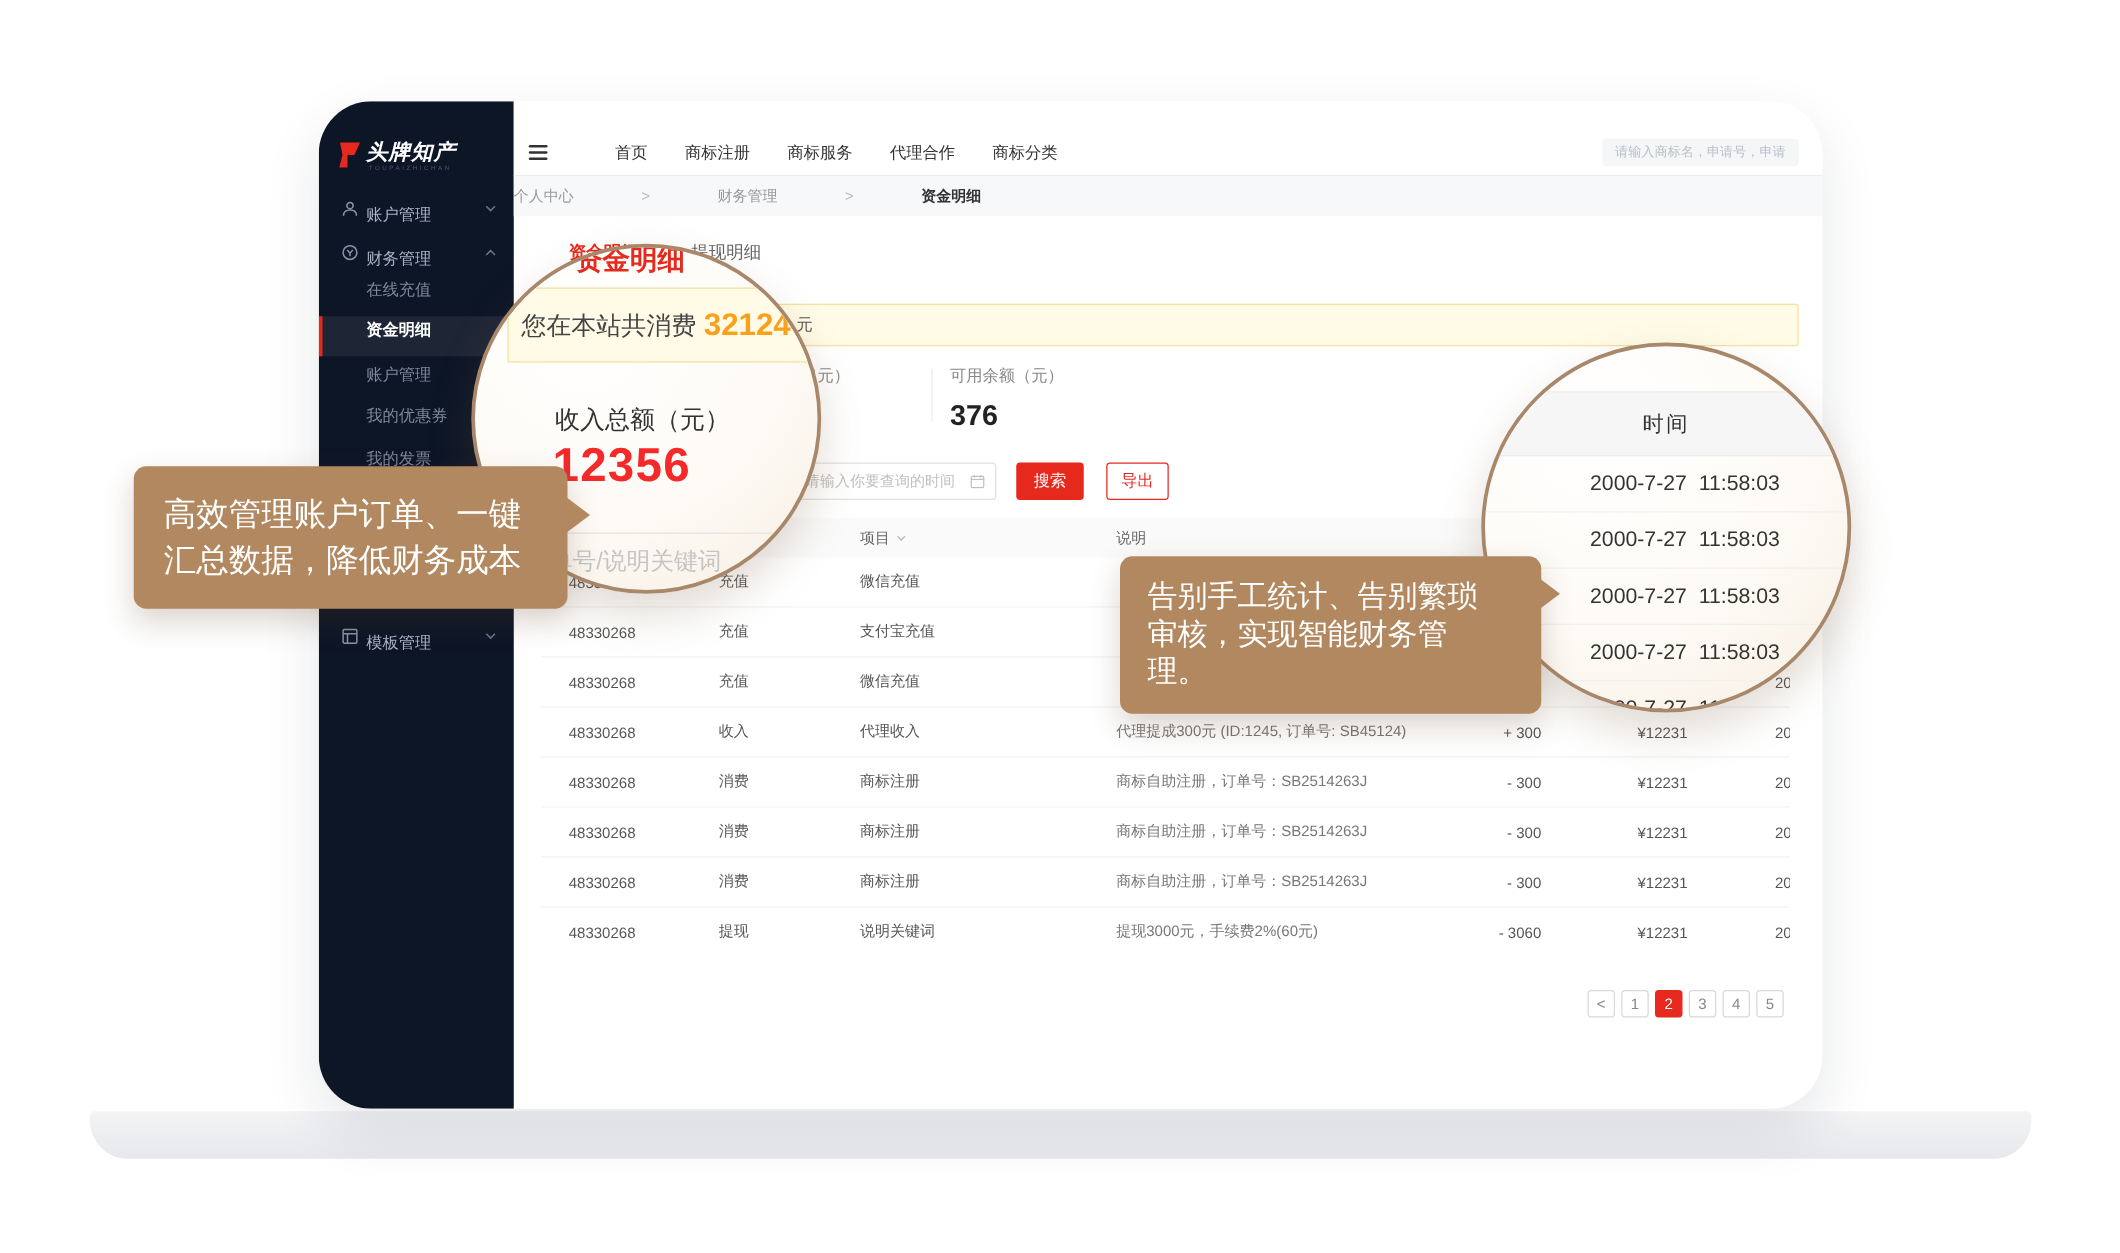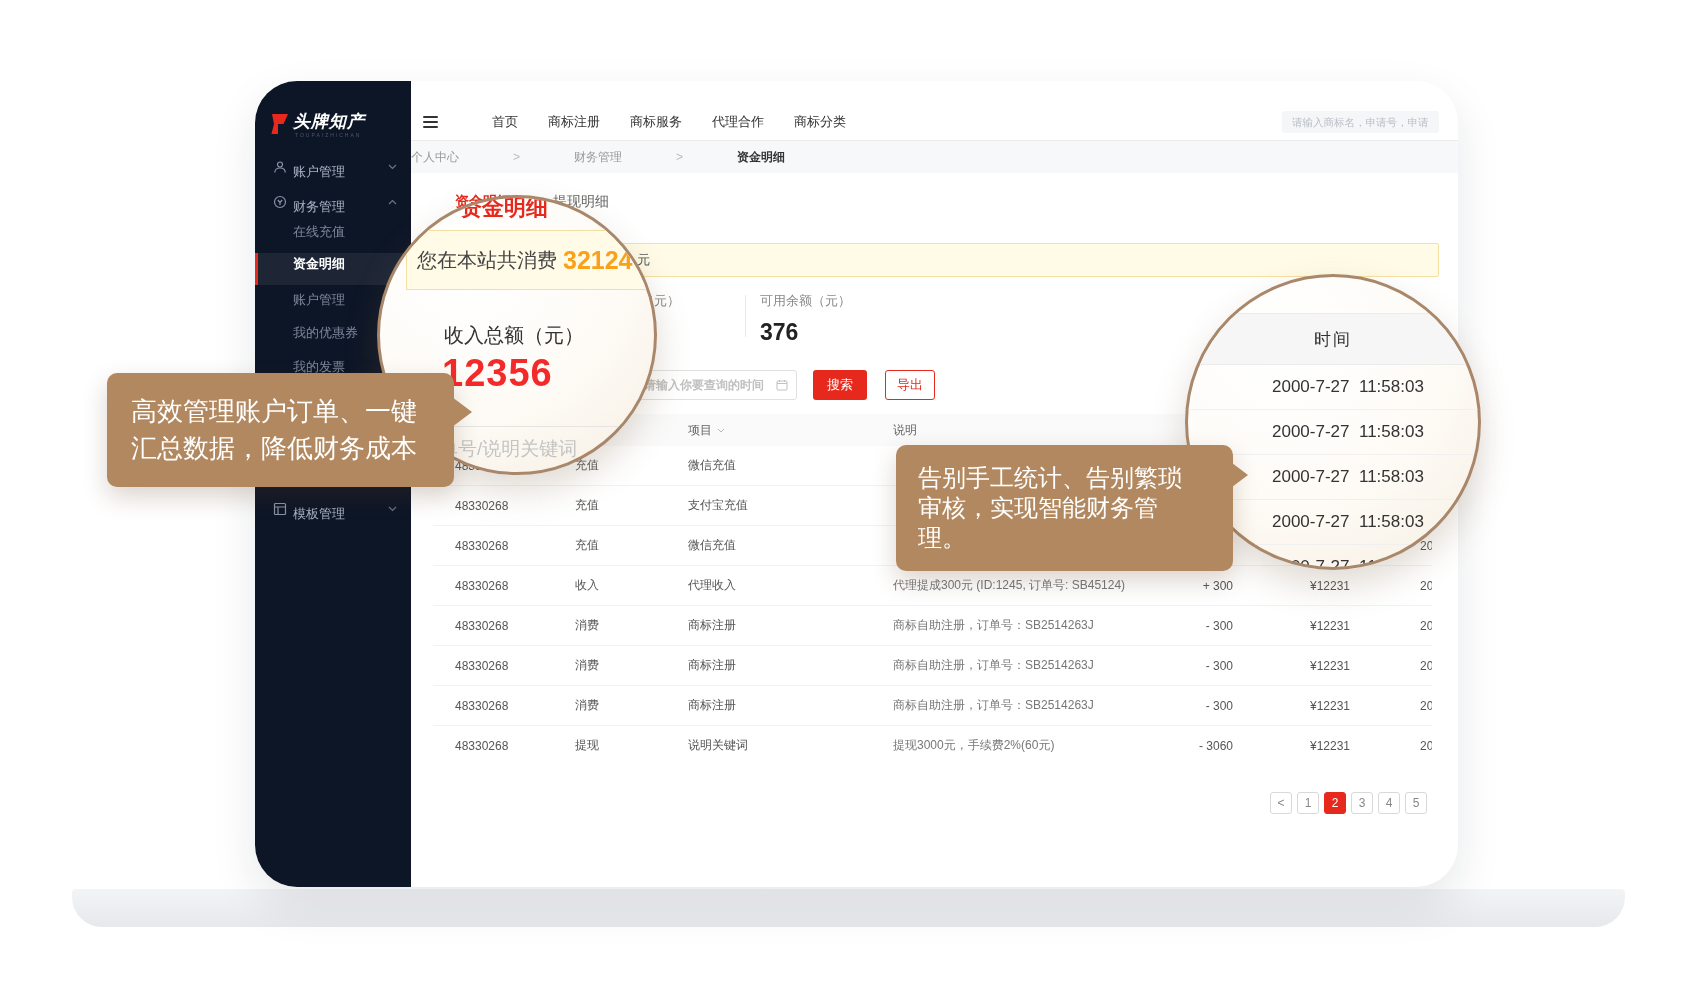--- a/index.html
+++ b/index.html
@@ -248,21 +248,21 @@
       <div class="val">32124</div>
     </div>
     <div class="vdiv" style="left:490px;"></div>
     <div class="stat" style="left:505px;">
       <div class="lab">可用余额（元）</div>
       <div class="val">376</div>
     </div>
 
     <input class="f-input" style="left: 200px; width: 170px;" value="" placeholder="订单号/说明关键词">
     <div class="abs" style="left:378px;top:289px;width:164px;height:30px;">
-      <input class="f-input" style="left: 0px; top: 0px; width: 164px; font-weight: bold;" value="" placeholder="请输入你要查询的时间">
+      <input class="f-input" style="left: 0px; top: 0px; width: 164px;" value="" placeholder="请输入你要查询的时间">
       <span class="abs" style="right:9px;top:9px;display:flex;">
         <svg width="12" height="12" viewBox="0 0 12 12" fill="none" stroke="#c0c0c0" stroke-width="1">
             <rect x="1" y="2" width="10" height="9" rx="1"></rect>
             <path d="M1 4.5 L11 4.5 M3.5 1 L3.5 3 M8.5 1 L8.5 3"></path>
           </svg>
       </span>
     </div>
     <button class="btn-search">搜索</button>
     <button class="btn-export">导出</button>
 

